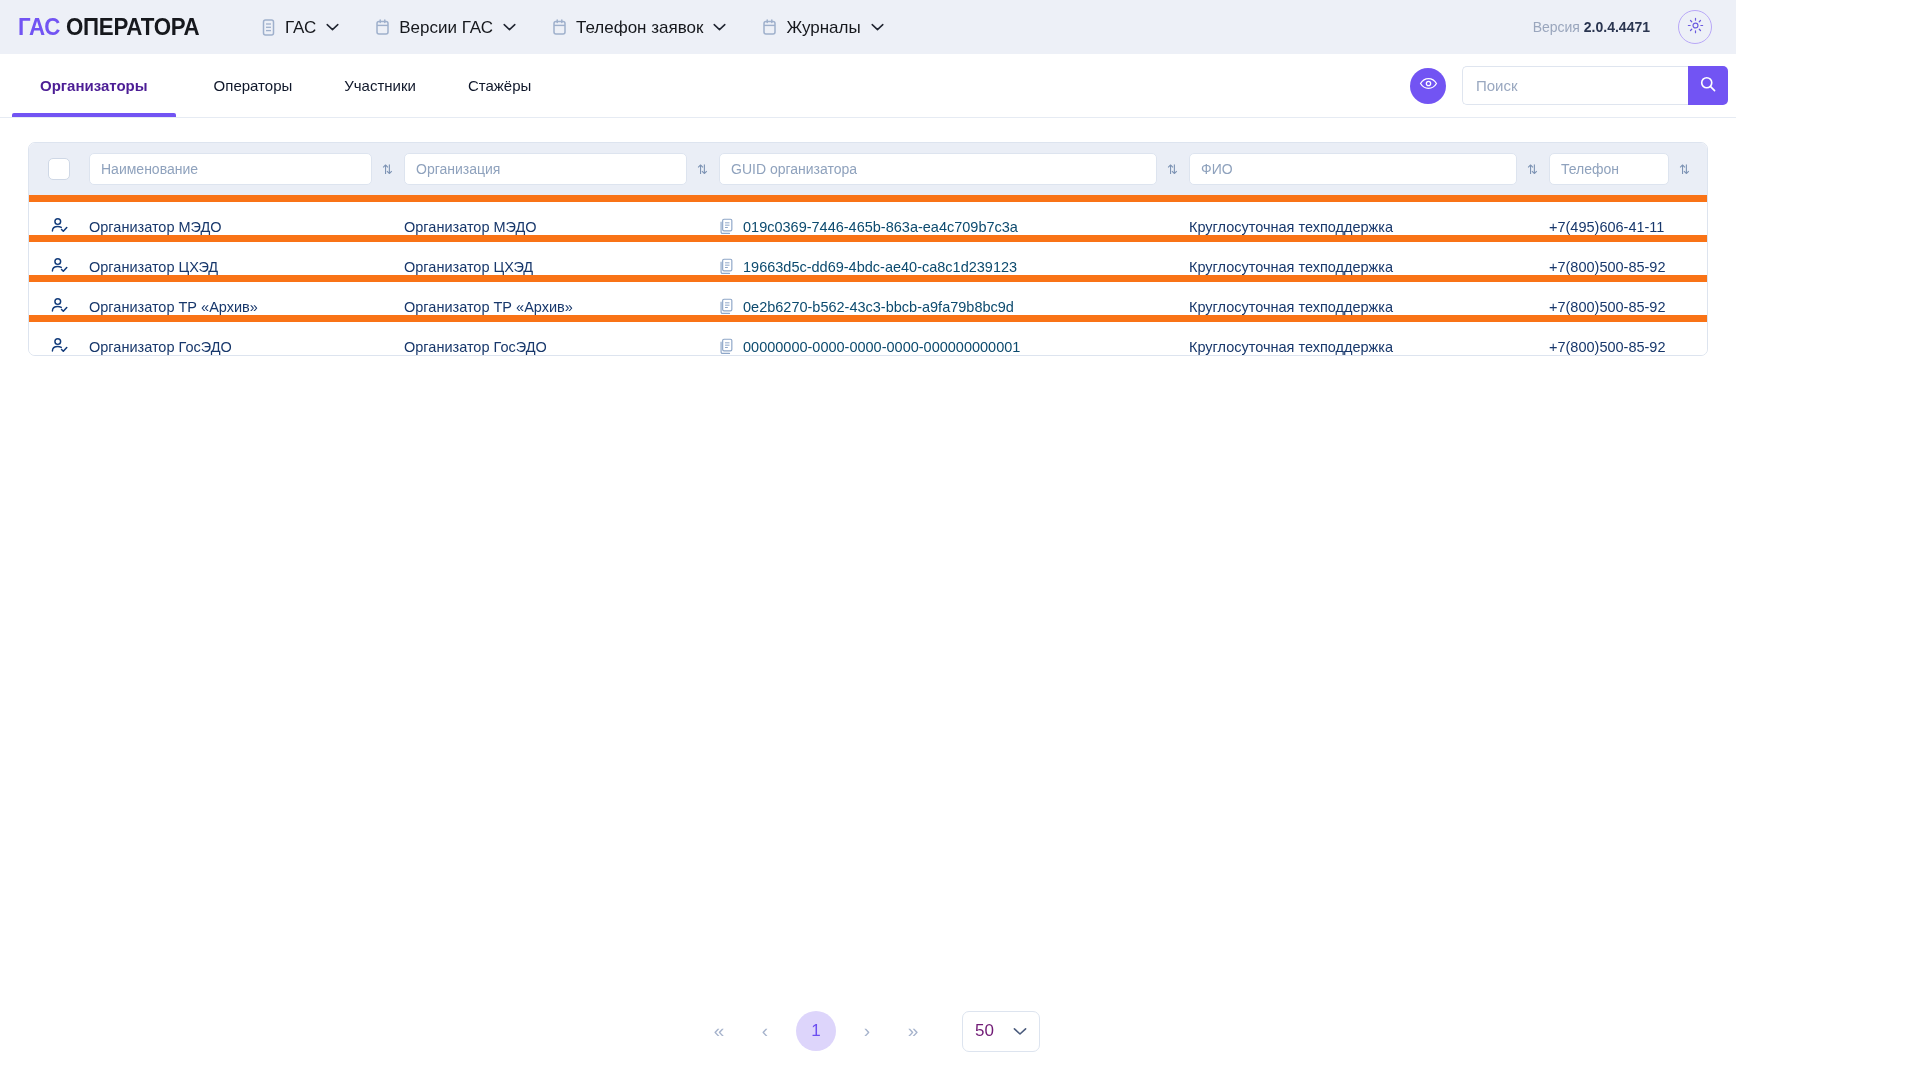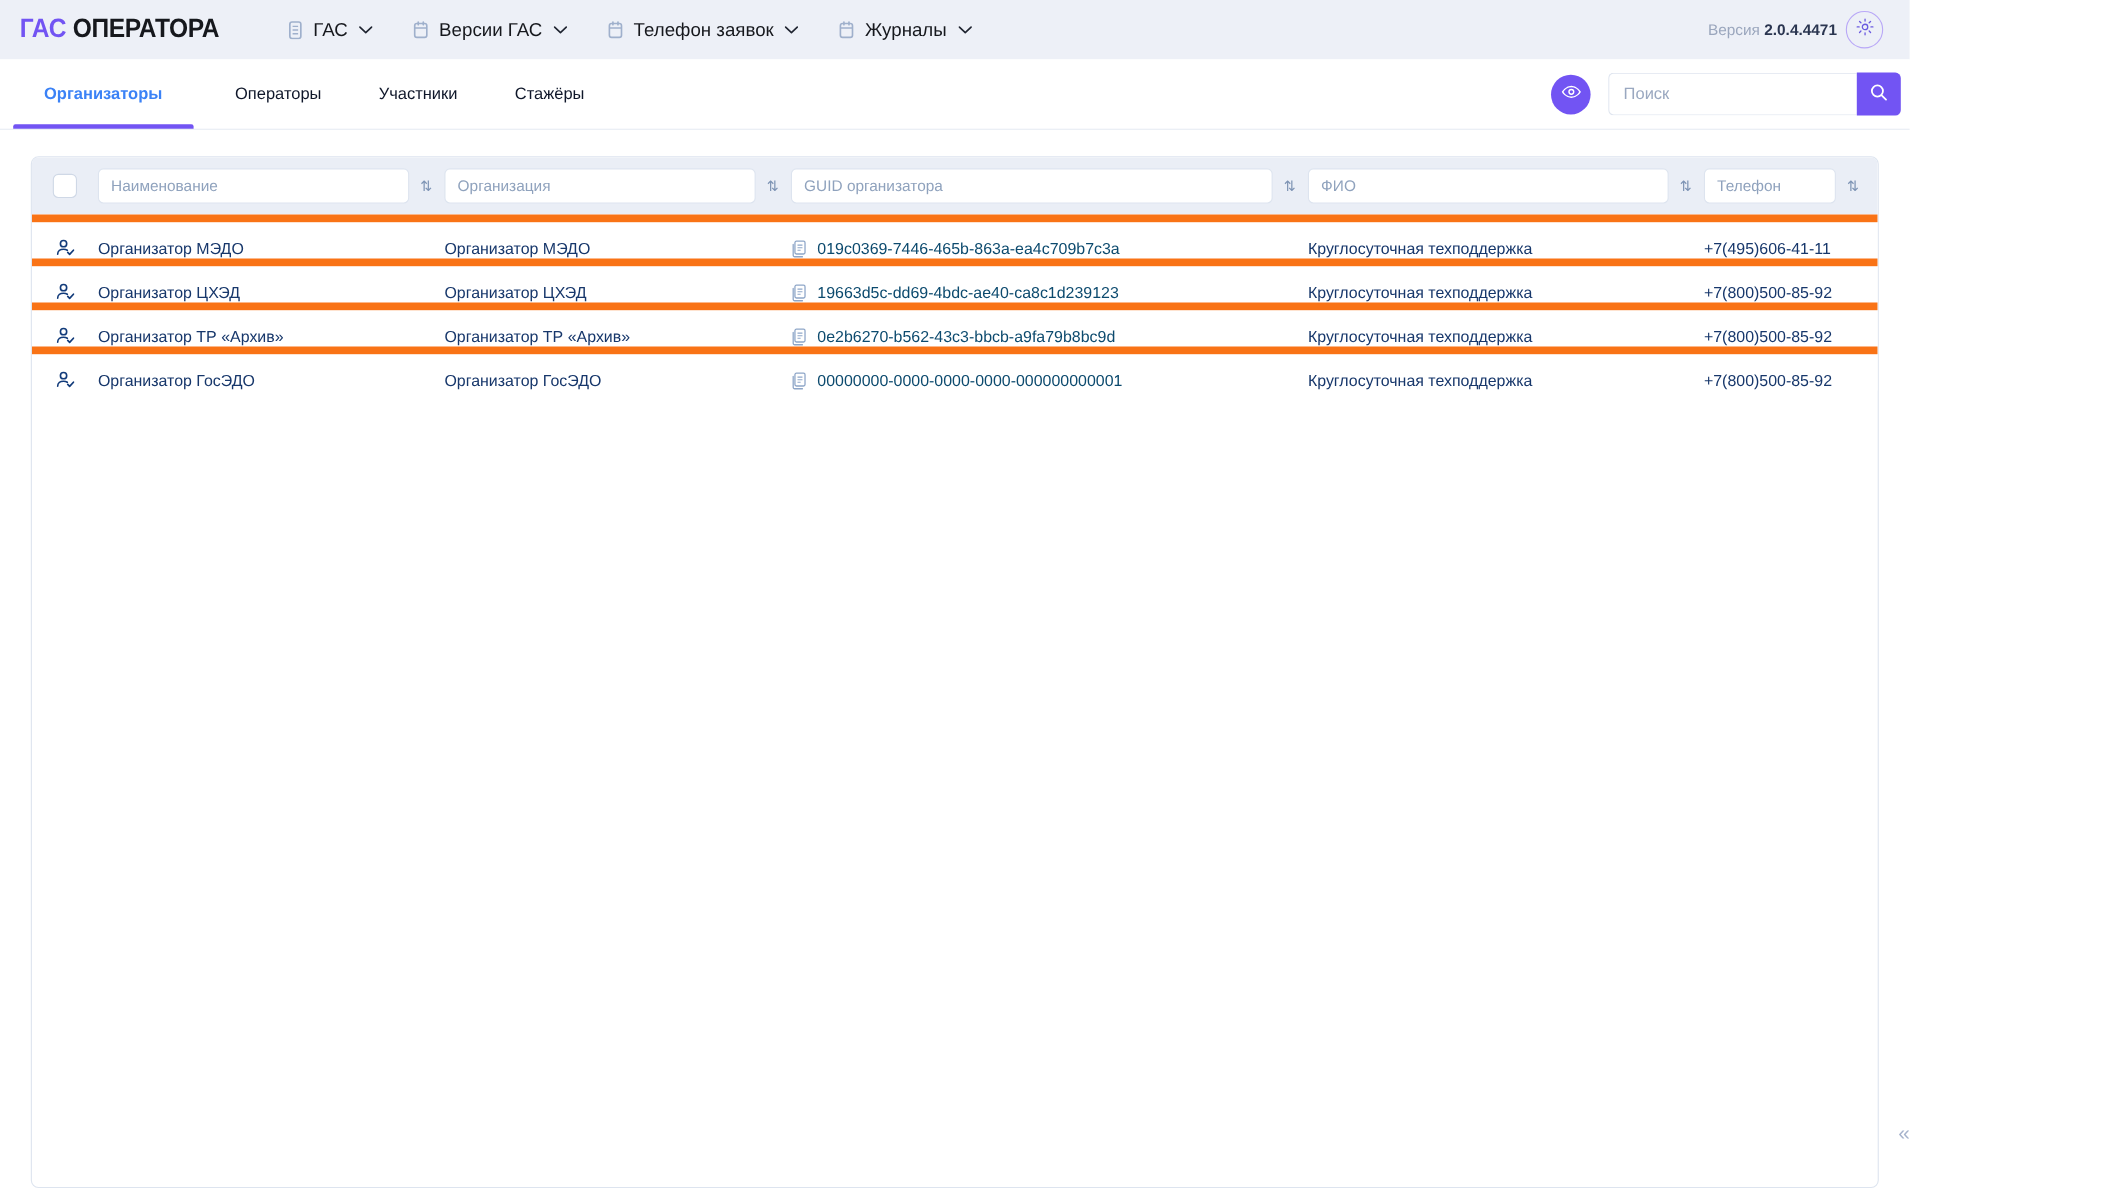--- a/index.html
+++ b/index.html
@@ -63,21 +63,21 @@
     white-space: nowrap;
   }
   .nav-item .nav-label { line-height: 1; }
   .nav-ico { display: inline-flex; align-items: center; color: #9fb0cc; }
   .chev { display: inline-flex; align-items: center; color: #1f2430; margin-left: 1px; }
 
   .topbar-right {
     margin-left: auto;
     display: flex;
     align-items: center;
-    gap: 8px;
+    gap: 28px;
   }
   .version {
     font-size: 14px;
     color: #9aa6bd;
     white-space: nowrap;
   }
   .version b { color: #2a3550; font-weight: 700; }
   .gear-btn {
     width: 34px;
     height: 34px;
@@ -116,21 +116,21 @@
     justify-content: center;
     font-size: 15px;
     color: #0f172a;
     cursor: pointer;
     position: relative;
     padding: 0 26px;
     white-space: nowrap;
   }
   .tab:first-child { padding-left: 40px; padding-right: 40px; }
   .tab.active {
-    color: #3b82f6;
+    color: #4c1d95;
     font-weight: 700;
   }
   .tab.active::after {
     content: "";
     position: absolute;
     left: 12px;
     right: 12px;
     bottom: 0;
     height: 4px;
     background: #7254f3;
@@ -189,21 +189,21 @@
   }
 
   
   .content {
     flex: 1;
     padding: 24px 28px 0 28px;
     box-sizing: border-box;
     background: #ffffff;
     overflow: hidden;
     display: flex;
-    flex-direction: row;
+    flex-direction: column;
   }
 
   .table-card {
     border: 1px solid #dde4ef;
     border-radius: 7px;
     overflow: hidden;
     background: #fff;
     width: 100%;
     box-sizing: border-box;
     flex: 0 0 auto;

